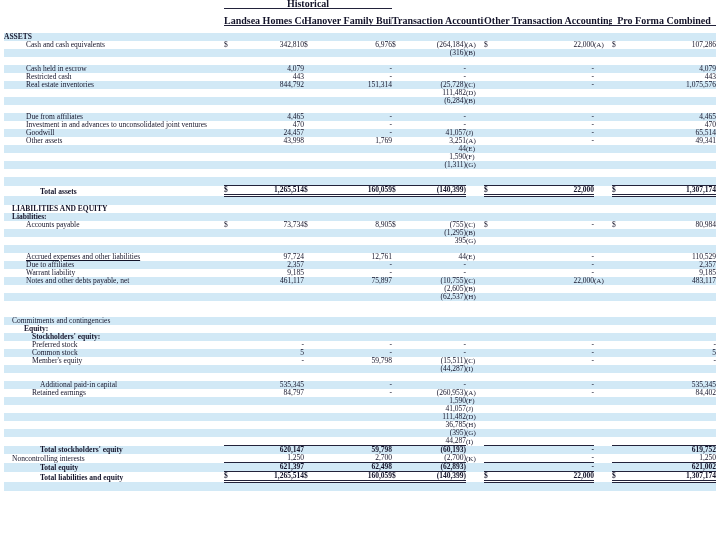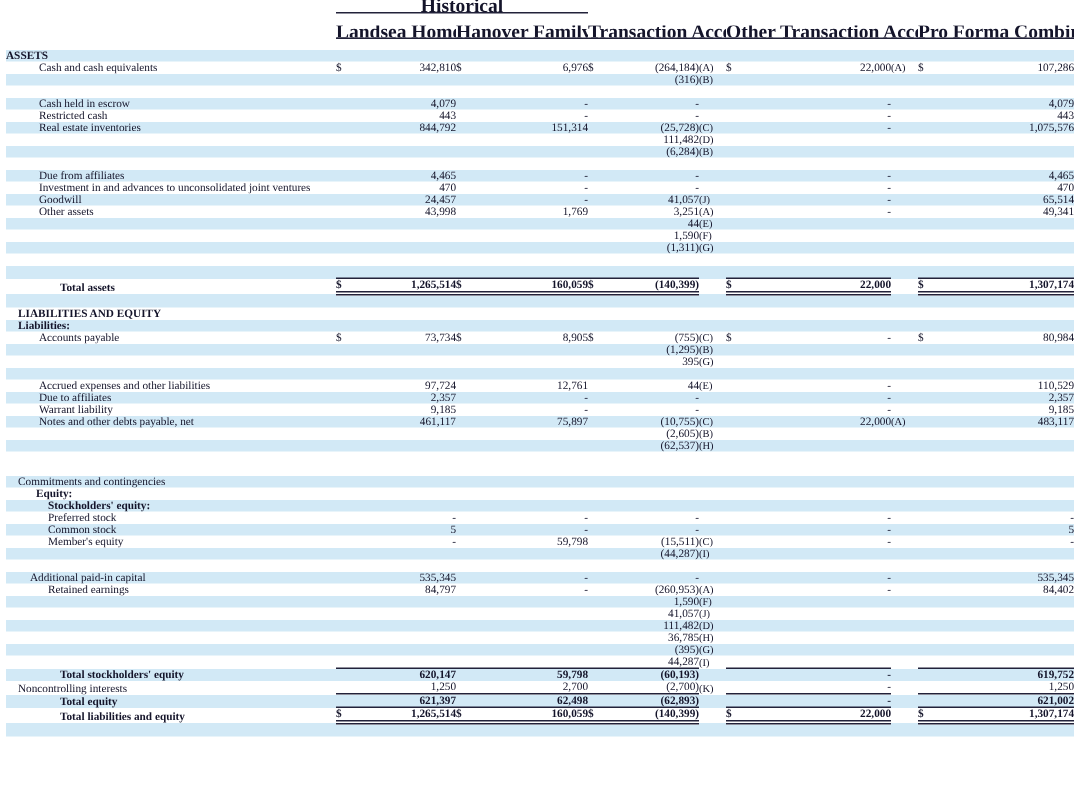--- a/index.html
+++ b/index.html
@@ -12,21 +12,21 @@
   td.val{text-align:right;padding-right:2px;}
   td.note{text-align:left;padding-left:3px;font-size:7px;}
   td.dash{padding-right:12px;}
   tr.bold td{font-weight:bold;}
   tr.total td.ru{border-top:1px solid #22223a;}
   tr.total td{height:10px;}
   tr.bb td.ru{border-bottom:1px solid #22223a;}
   tr.grand td.ru{border-bottom:3px double #22223a;}
   tr.sp td{height:8px;}
   .hb{border-bottom:1px solid #22223a;font-weight:bold;text-align:center;vertical-align:bottom;
-      white-space:pre-line;line-height:8.5px;padding-bottom:1px;font-size:13px;}
+      white-space:pre-line;line-height:8.5px;padding-bottom:1px;font-size:10px;}
   #head td{padding:0;}
   .histcell{height:11px;}
   .colhead{height:34px;}
   .gap td{height:5px;}
 </style>
 </head>
 <body>
 
 <div id="page">
   <table id="sheet">
@@ -479,21 +479,21 @@
           <td class="dol"></td>
           <td class="val"></td>
           <td class="note"></td>
           <td class="dol"></td>
           <td class="val"></td>
           <td class="note"></td>
           <td class="dol"></td>
           <td class="val"></td>
         </tr>
         <tr class="">
-          <td class="lab" style="padding-left: 22px;">Accrued expenses and other liabilities</td>
+          <td class="lab" style="padding-left: 22px; text-decoration: underline;">Accrued expenses and other liabilities</td>
           <td class="dol"></td>
           <td class="val">97,724</td>
           <td class="dol"></td>
           <td class="val">12,761</td>
           <td class="dol"></td>
           <td class="val">44</td>
           <td class="note">(E)</td>
           <td class="dol"></td>
           <td class="val dash">-</td>
           <td class="note"></td>
@@ -719,21 +719,21 @@
           <td class="dol"></td>
           <td class="val"></td>
           <td class="note"></td>
           <td class="dol"></td>
           <td class="val"></td>
           <td class="note"></td>
           <td class="dol"></td>
           <td class="val"></td>
         </tr>
         <tr class="shade">
-          <td class="lab" style="padding-left: 16px;">Additional paid-in capital</td>
+          <td class="lab" style="padding-left: 36px;">Additional paid-in capital</td>
           <td class="dol"></td>
           <td class="val">535,345</td>
           <td class="dol"></td>
           <td class="val dash">-</td>
           <td class="dol"></td>
           <td class="val dash">-</td>
           <td class="note"></td>
           <td class="dol"></td>
           <td class="val dash">-</td>
           <td class="note"></td>

